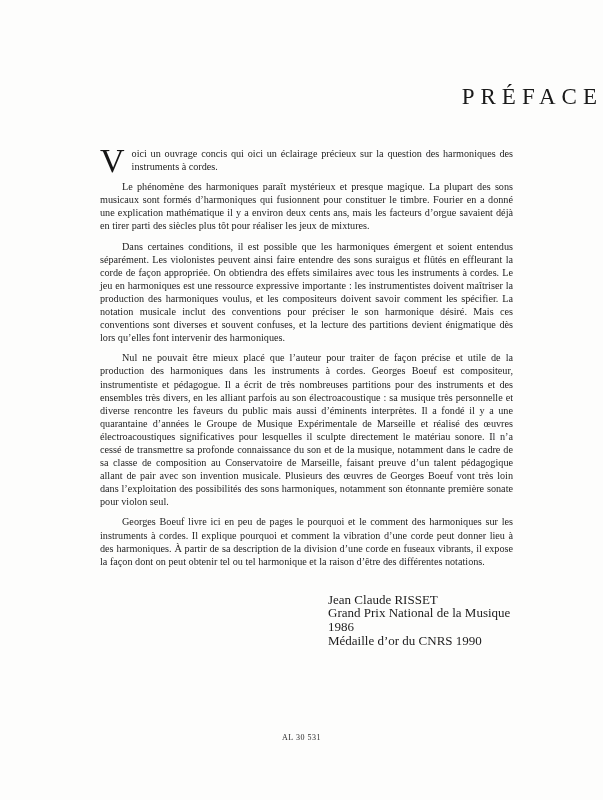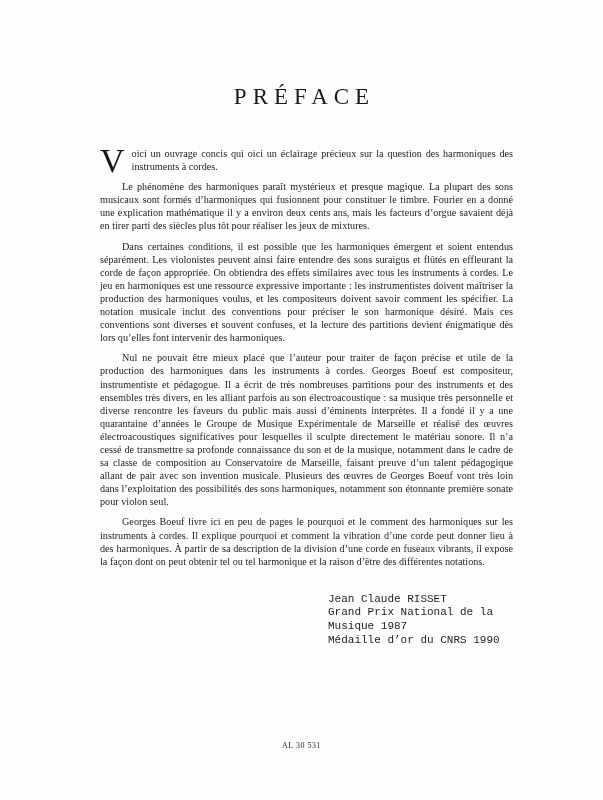--- a/index.html
+++ b/index.html
@@ -15,21 +15,21 @@
     font-family: "Liberation Serif", "DejaVu Serif", serif;
     color: #1d1d1d;
     overflow: hidden;
   }
   .title {
     position: absolute;
     top: 84px;
     left: 0;
     right: 0;
     margin: 0;
-    text-align: center;
+    text-align: right;
     font-size: 23px;
     font-weight: 400;
     letter-spacing: 6px;
     text-indent: 6px; 
     color: #1a1a1a;
   }
   .content {
     position: absolute;
     left: 100px;
     top: 147px;
@@ -48,35 +48,33 @@
   .dropcap {
     float: left;
     font-size: 34px;
     line-height: 26px;
     padding: 1px 7px 0 0;
     color: #161616;
   }
   .signature {
     margin-top: 25px;
     margin-left: 228px;
-    font-size: 11px;
+    font-size: 13px;
     line-height: 13.6px;
     text-align: left;
-    font-family: Liberation Mono, monospace;
   }
   .footer {
     position: absolute;
     top: 733px;
     left: 0;
     right: 0;
     text-align: center;
     font-size: 8px;
     letter-spacing: 0.5px;
     color: #2a2a2a;
-    margin-top: 8px;
   }
 </style>
 </head>
 <body>
 
 <div class="page">
 
   <h1 class="title">PRÉFACE</h1>
 
   <div class="content">
@@ -89,21 +87,21 @@
 
     <p class="para indent">Dans certaines conditions, il est possible que les harmoniques émergent et soient entendus séparément. Les violonistes peuvent ainsi faire entendre des sons suraigus et flûtés en effleurant la corde de façon appropriée. On obtiendra des effets similaires avec tous les instruments à cordes. Le jeu en harmoniques est une ressource expressive importante : les instrumentistes doivent maîtriser la production des harmoniques voulus, et les compositeurs doivent savoir comment les spécifier. La notation musicale inclut des conventions pour préciser le son harmonique désiré. Mais ces conventions sont diverses et souvent confuses, et la lecture des partitions devient énigmatique dès lors qu’elles font intervenir des harmoniques.</p>
 
     <p class="para indent">Nul ne pouvait être mieux placé que l’auteur pour traiter de façon précise et utile de la production des harmoniques dans les instruments à cordes. Georges Boeuf est compositeur, instrumentiste et pédagogue. Il a écrit de très nombreuses partitions pour des instruments et des ensembles très divers, en les alliant parfois au son électroacoustique : sa musique très personnelle et diverse rencontre les faveurs du public mais aussi d’éminents interprètes. Il a fondé il y a une quarantaine d’années le Groupe de Musique Expérimentale de Marseille et réalisé des œuvres électroacoustiques significatives pour lesquelles il sculpte directement le matériau sonore. Il n’a cessé de transmettre sa profonde connaissance du son et de la musique, notamment dans le cadre de sa classe de composition au Conservatoire de Marseille, faisant preuve d’un talent pédagogique allant de pair avec son invention musicale. Plusieurs des œuvres de Georges Boeuf vont très loin dans l’exploitation des possibilités des sons harmoniques, notamment son étonnante première sonate pour violon seul.</p>
 
     <p class="para indent">Georges Boeuf livre ici en peu de pages le pourquoi et le comment des harmoniques sur les instruments à cordes. Il explique pourquoi et comment la vibration d’une corde peut donner lieu à des harmoniques. À partir de sa description de la division d’une corde en fuseaux vibrants, il expose la façon dont on peut obtenir tel ou tel harmonique et la raison d’être des différentes notations.</p>
 
 
     <div class="signature">
       <div>Jean Claude RISSET</div>
-      <div>Grand Prix National de la Musique 1987</div>
+      <div>Grand Prix National de la Musique 1986</div>
       <div>Médaille d’or du CNRS 1990</div>
     </div>
 
   </div>
 
   <div class="footer">AL 30 531</div>
 
 </div>
 
 </body></html>

